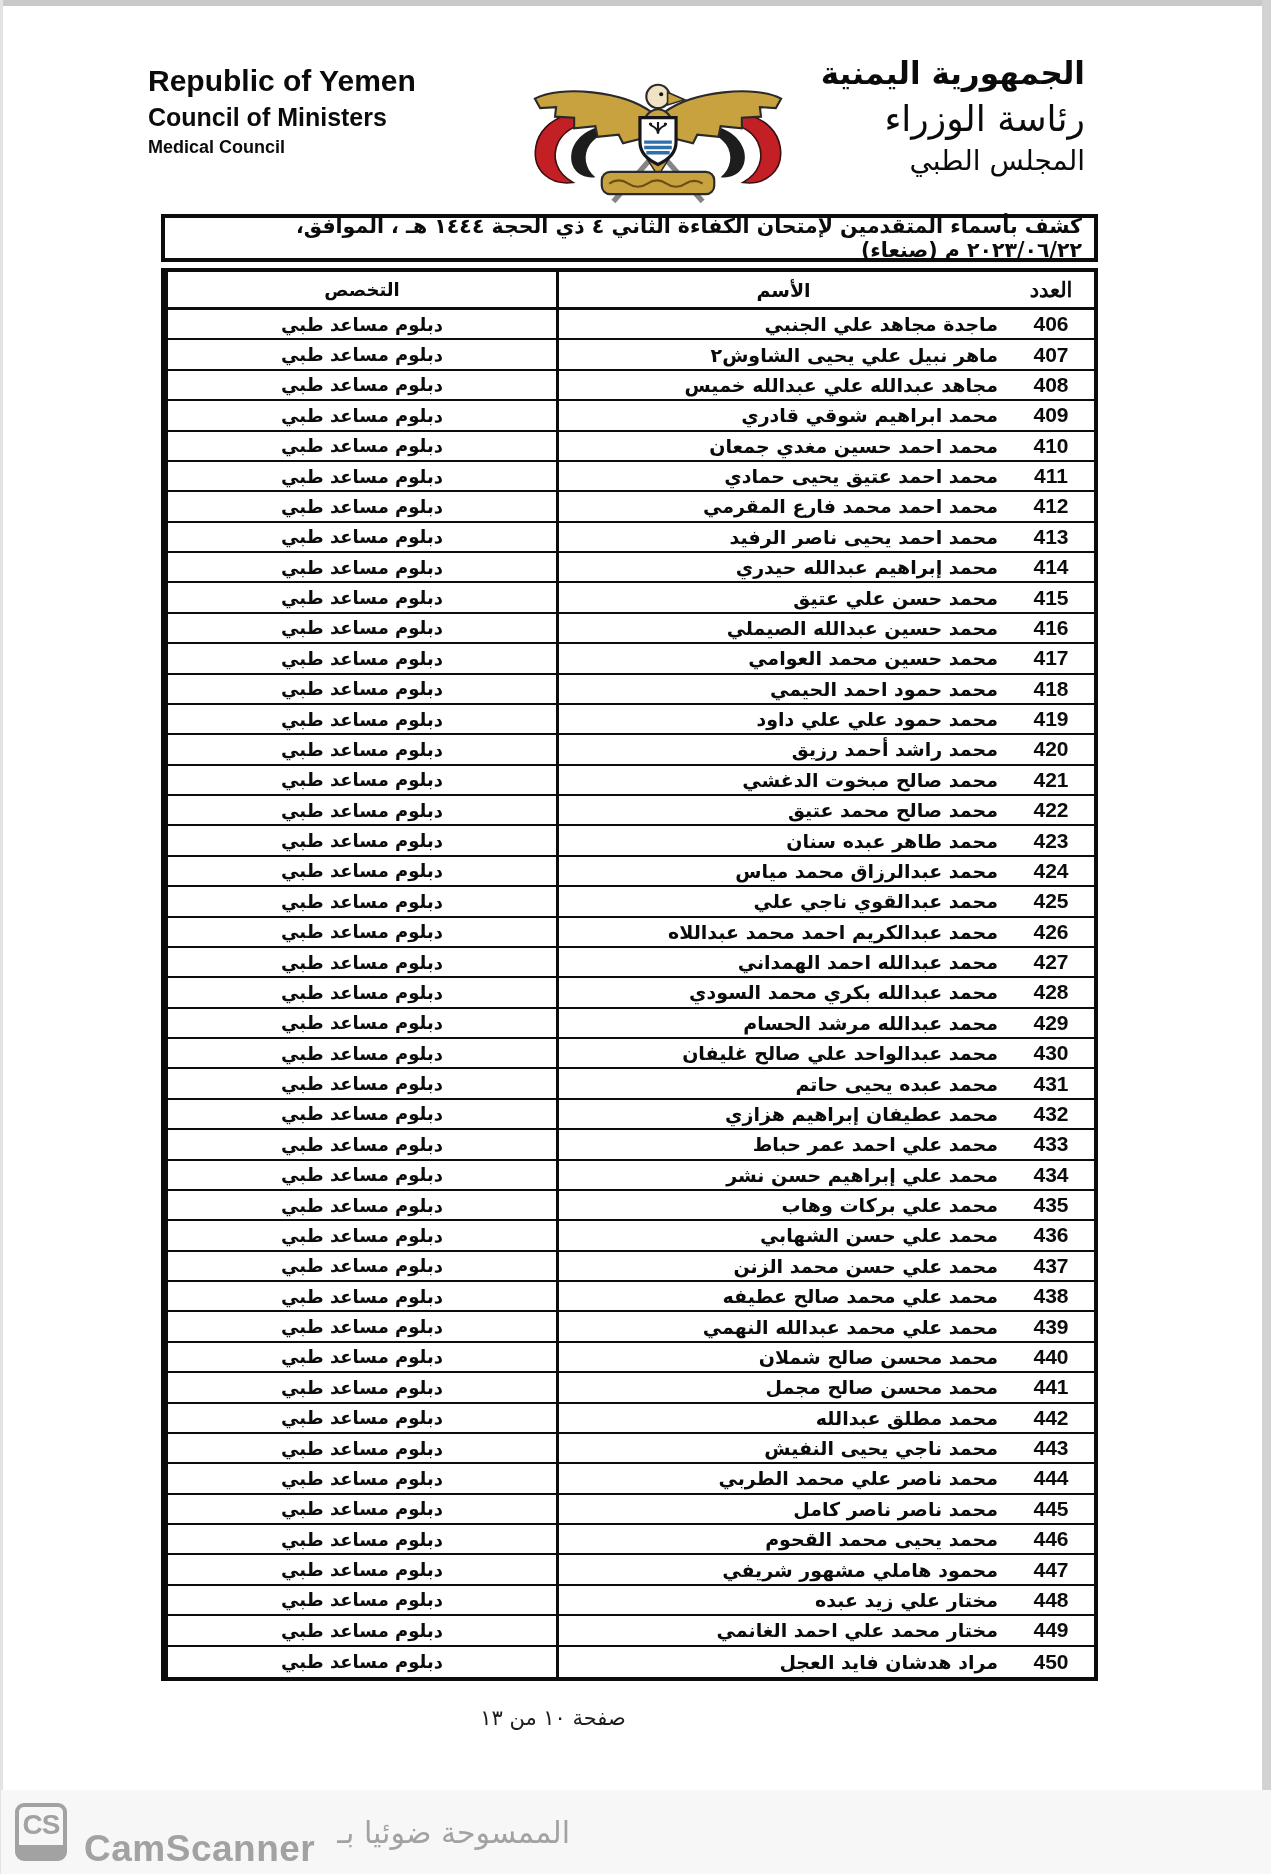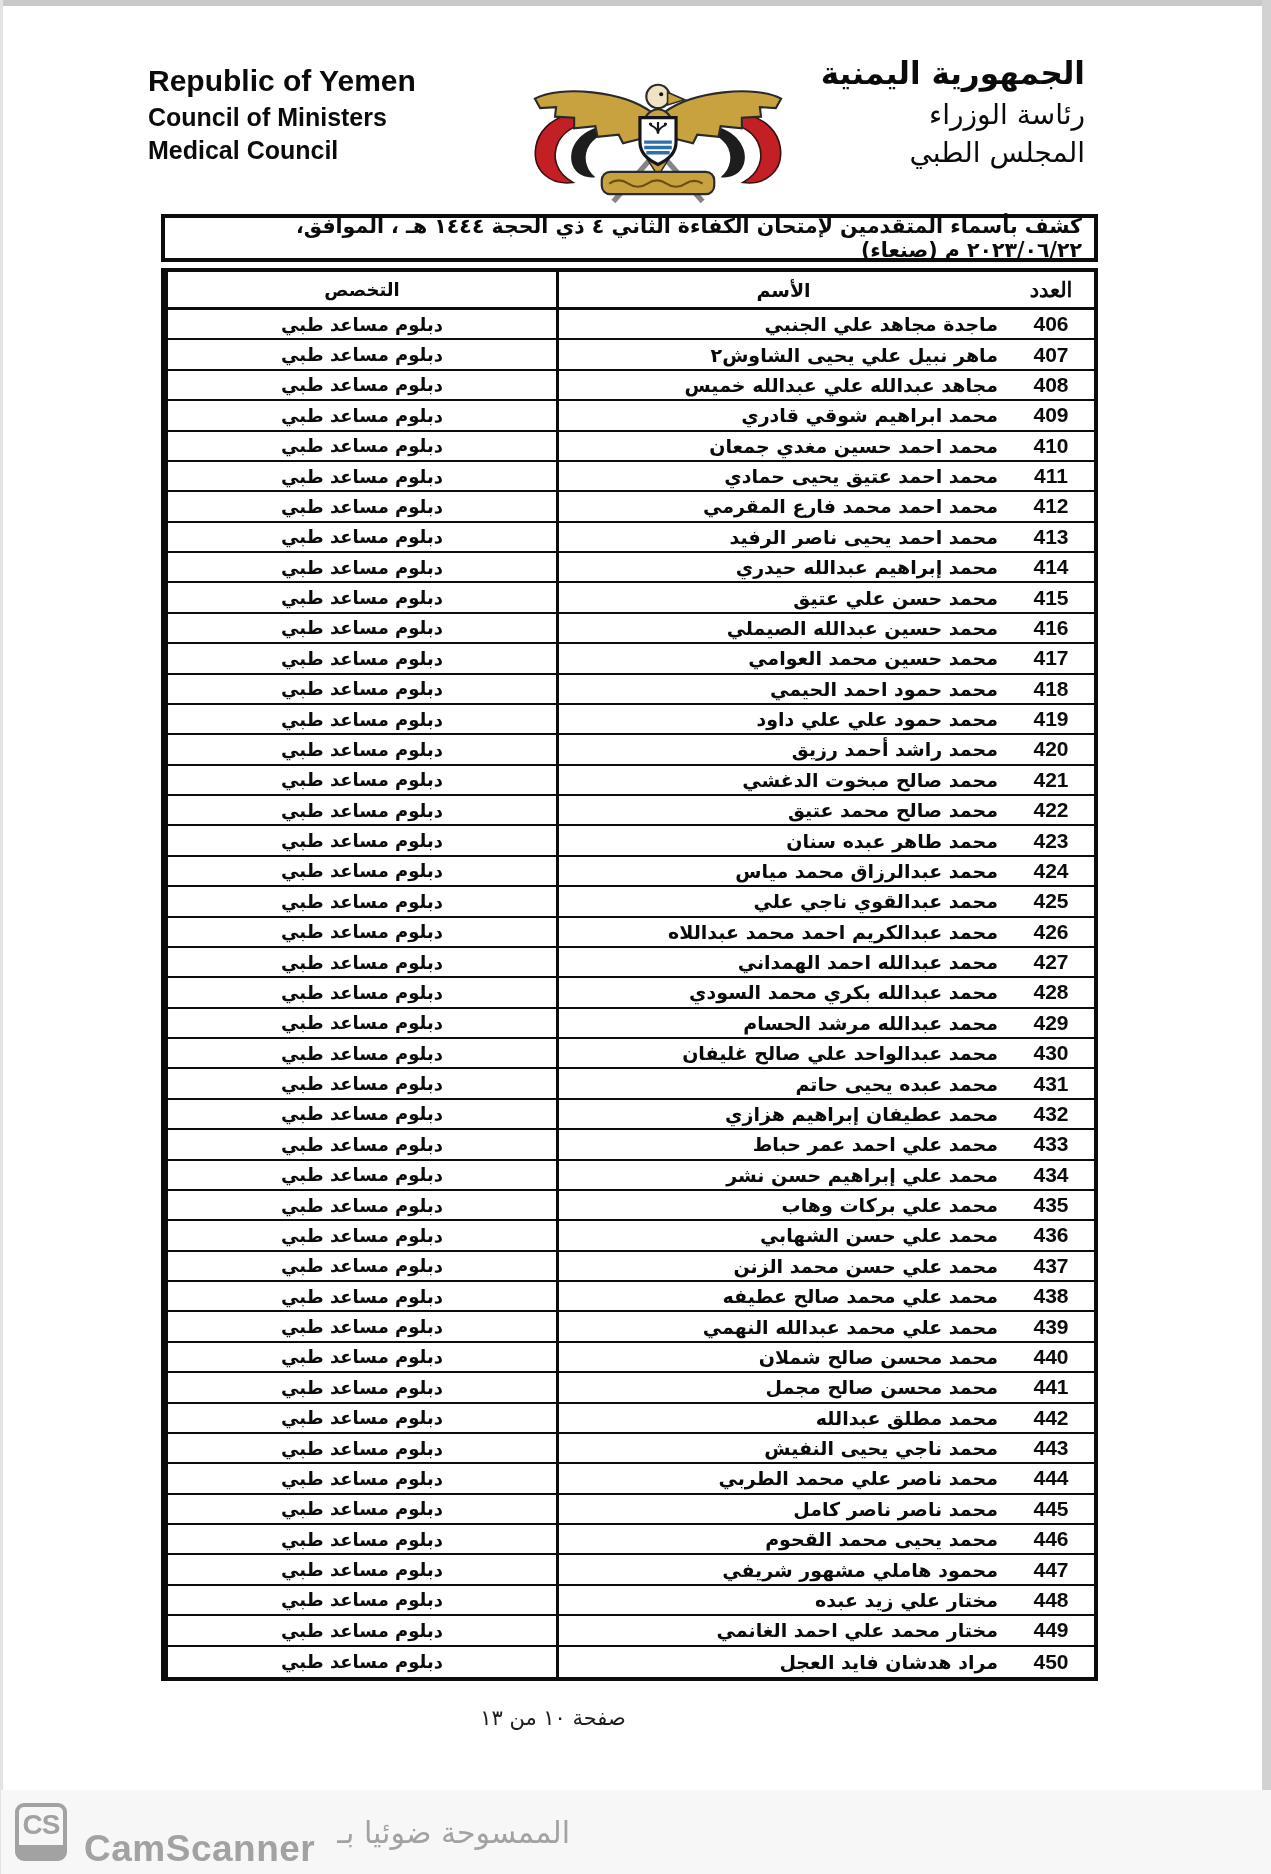--- a/index.html
+++ b/index.html
@@ -17,28 +17,28 @@
   .scan-left{position:absolute;top:0;left:0;width:3px;height:100%;background:#e3e3e3;}
 
   
   .hdr-en{
     position:absolute;left:148px;top:66px;
     font-family:"Liberation Sans",sans-serif;font-weight:700;
     line-height:1.0;
   }
   .hdr-en .l1{font-size:30px;margin-bottom:9px;text-align:center;}
   .hdr-en .l2{font-size:25px;margin-bottom:8px;}
-  .hdr-en .l3{font-size:25px;}
+  .hdr-en .l3{font-size:18px;}
   .hdr-ar{
     position:absolute;right:186px;top:58px;
     direction:rtl;text-align:right;line-height:1.0;
     font-family:"DejaVu Sans",sans-serif;
   }
   .hdr-ar .l1{font-size:31px;font-weight:700;margin-bottom:12px;margin-left:30px;}
-  .hdr-ar .l2{font-size:28px;font-weight:400;margin-bottom:10px;}
+  .hdr-ar .l2{font-size:36px;font-weight:400;margin-bottom:10px;}
   .hdr-ar .l3{font-size:28px;font-weight:400;}
   .emblem{position:absolute;left:520px;top:72px;width:276px;height:136px;}
   .emblem svg{width:100%;height:100%;}
 
   
   .title-box{
     position:absolute;left:161px;top:214px;width:937px;height:48px;
     border:4px solid #0c0c0c;box-sizing:border-box;
     direction:rtl;display:flex;align-items:center;
     padding:0 12px;

